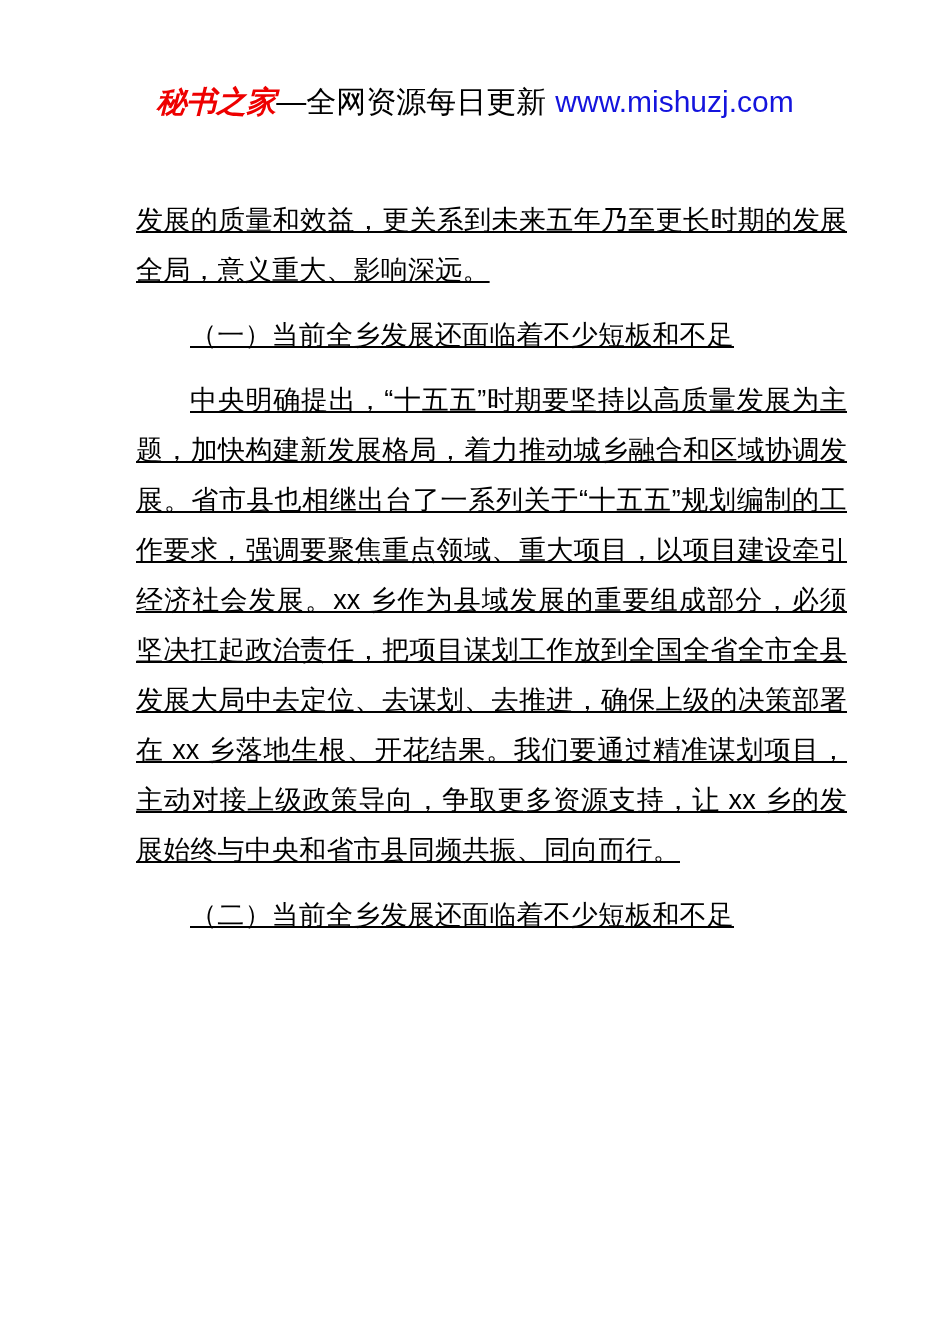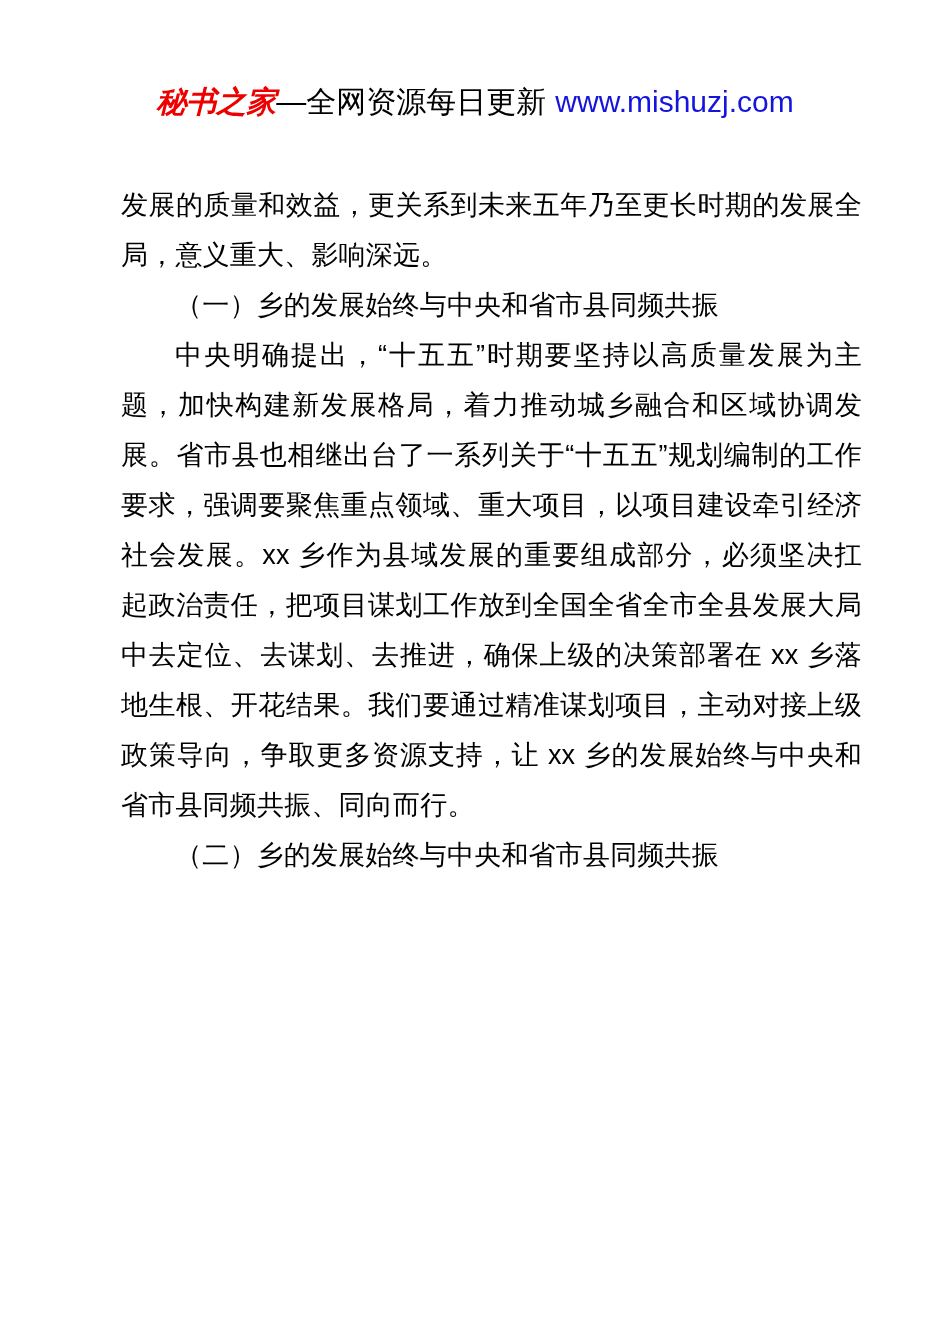--- a/index.html
+++ b/index.html
@@ -43,36 +43,37 @@
     top: 180px;
     left: 121px;
     width: 741px;
     font-size: 27px;
     line-height: 50px;
     text-align: justify;
     letter-spacing: 0.2px;
     color: #000000;
   }
   .doc-body p.para {
-    margin: 0;
+    margin: 15px;
     padding: 0;
+    text-decoration: underline;
   }
   .doc-body p.para.indent {
     text-indent: 2em;
   }
 </style>
 </head>
 <body>
 
 <div class="page">
 
   <div class="doc-header">
     <span class="site-name" style="color: rgb(238, 0, 0);">秘书之家</span><span class="header-dash">—</span><span class="header-tagline">全网资源每日更新</span><span class="site-url" style="color: rgb(20, 20, 221);">www.mishuzj.com</span>
   </div>
 
   <div class="doc-body" id="doc-body">
       <p class="para">发展的质量和效益，更关系到未来五年乃至更长时期的发展全局，意义重大、影响深远。</p>
-      <p class="para indent">（一）乡的发展始终与中央和省市县同频共振</p>
+      <p class="para indent">（一）当前全乡发展还面临着不少短板和不足</p>
       <p class="para indent">中央明确提出，“十五五”时期要坚持以高质量发展为主题，加快构建新发展格局，着力推动城乡融合和区域协调发展。省市县也相继出台了一系列关于“十五五”规划编制的工作要求，强调要聚焦重点领域、重大项目，以项目建设牵引经济社会发展。xx 乡作为县域发展的重要组成部分，必须坚决扛起政治责任，把项目谋划工作放到全国全省全市全县发展大局中去定位、去谋划、去推进，确保上级的决策部署在 xx 乡落地生根、开花结果。我们要通过精准谋划项目，主动对接上级政策导向，争取更多资源支持，让 xx 乡的发展始终与中央和省市县同频共振、同向而行。</p>
-      <p class="para indent">（二）乡的发展始终与中央和省市县同频共振</p>
+      <p class="para indent">（二）当前全乡发展还面临着不少短板和不足</p>
     </div>
 
 </div>
 
 </body></html>

